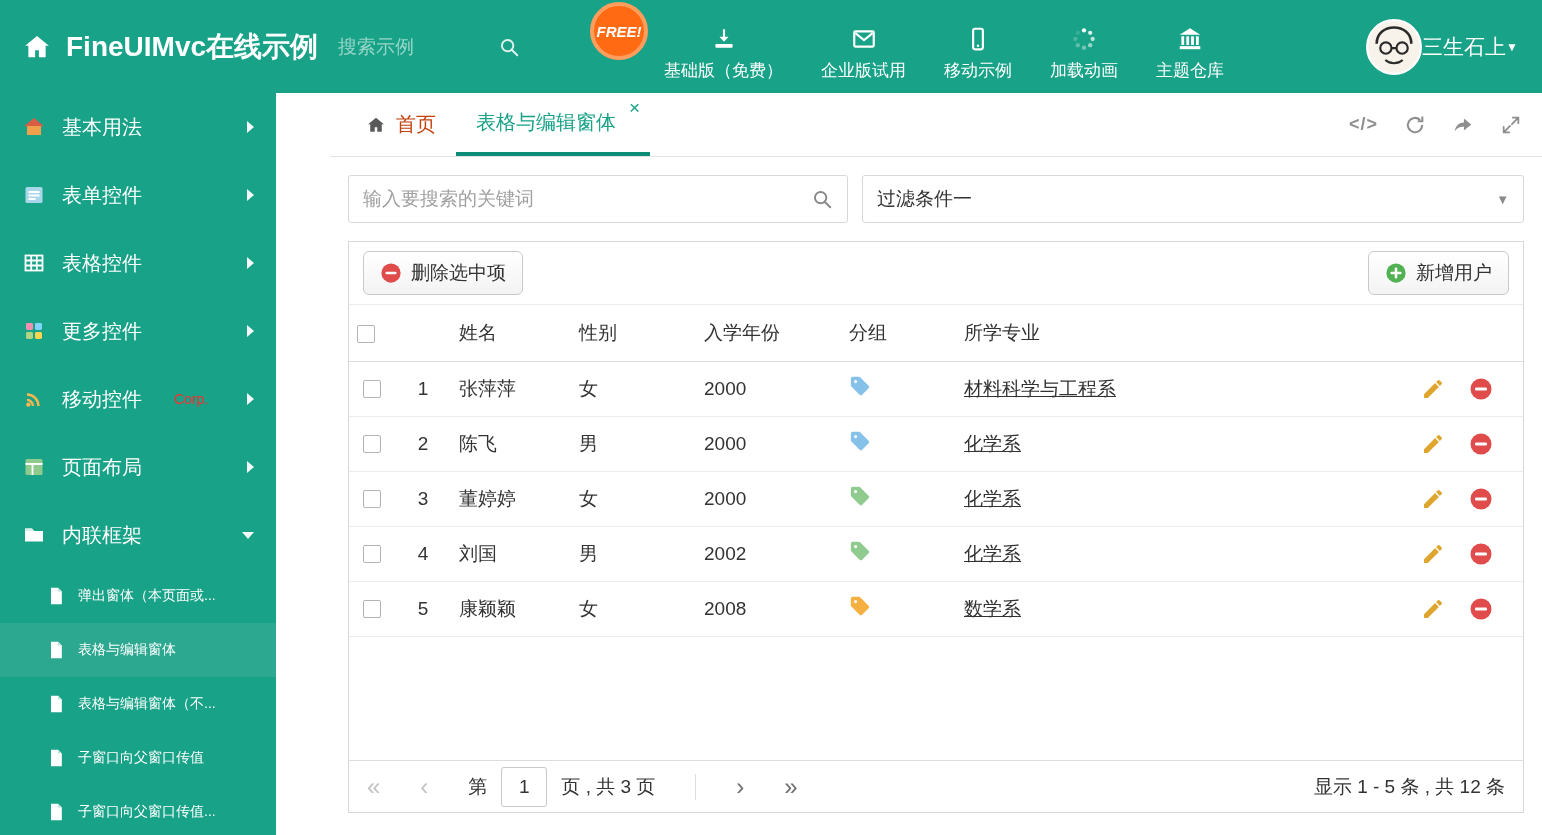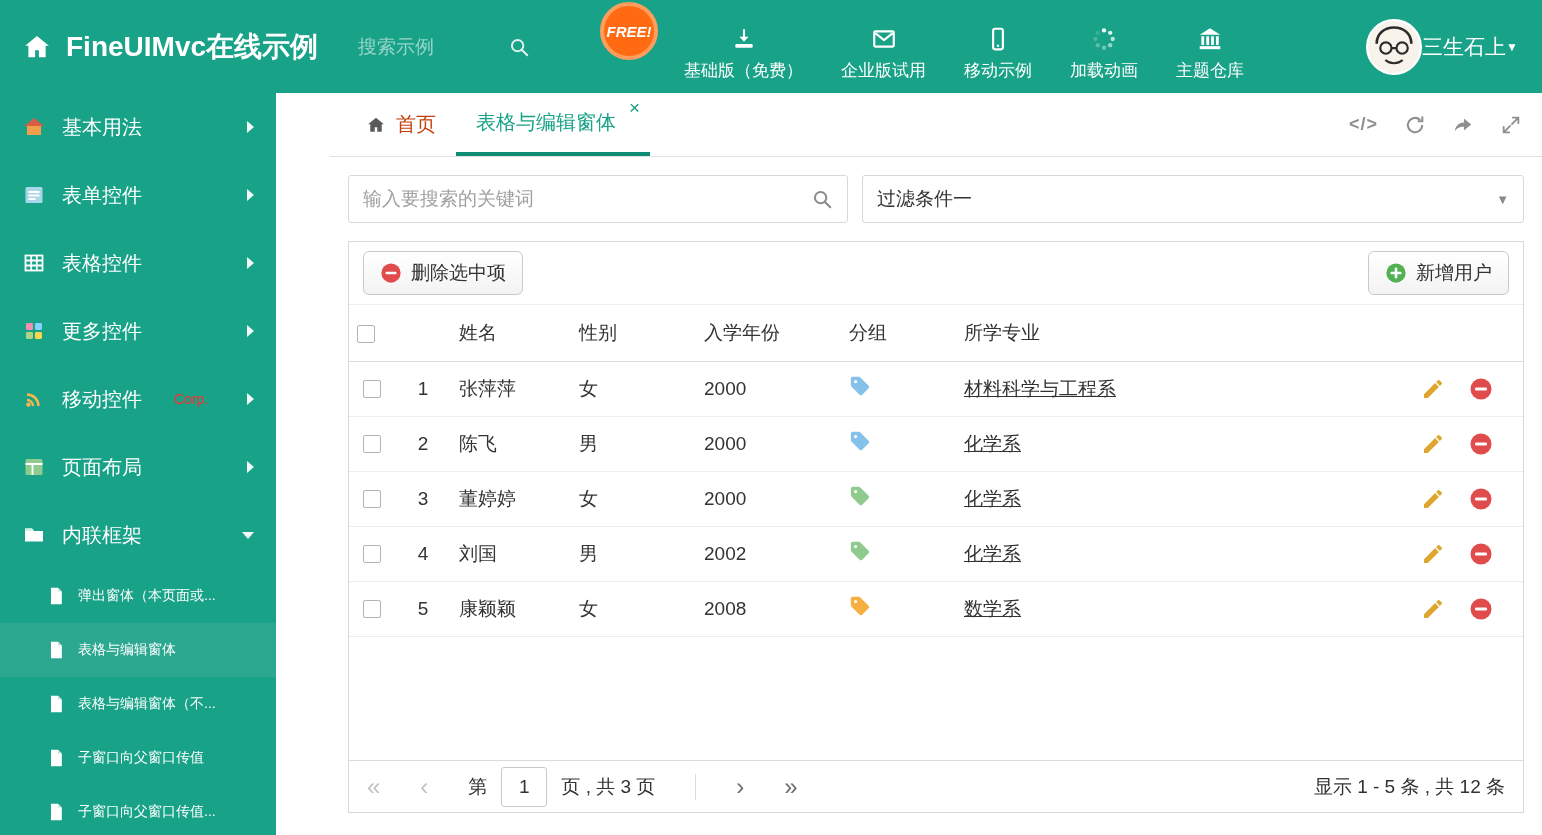--- a/index.html
+++ b/index.html
@@ -5,25 +5,25 @@
 *{box-sizing:border-box;margin:0;padding:0}
 body{font-family:"Liberation Sans","DejaVu Sans",sans-serif;background:#ddd}
 .app{position:relative;width:1542px;height:835px;overflow:hidden;background:#fff}
 .ic{display:block}.i20{width:20px;height:20px}
 .i22{width:22px;height:22px}.i24{width:24px;height:24px}.i26{width:26px;height:26px}.i30{width:30px;height:30px}
 
 
 .topbar{position:absolute;top:0;left:0;width:1542px;height:93px;background:#18A287;display:flex;align-items:center;padding:0 24px 0 22px;color:#fff}
 .brand{display:flex;align-items:center;gap:14px;cursor:pointer}
 .brand-title{font-size:28px;font-weight:bold;white-space:nowrap}
-.hsearch{display:flex;margin-left:40px}
+.hsearch{display:flex;gap:10px;margin-left:20px}
 .hsearch input{width:150px;background:transparent;border:none;outline:none;font-size:19px;color:#fff}
 .hsearch input::placeholder{color:rgba(255,255,255,.55)}
 .free-badge{width:58px;height:58px;border-radius:50%;background:#FF6A13;border:4px solid #FF9D5C;color:#fff;font-size:15px;font-weight:bold;font-style:italic;display:flex;align-items:center;justify-content:center;align-self:flex-start;margin:2px 6px 0 70px;cursor:pointer;flex:none}
-.hnav{display:flex;align-items:flex-start;gap:38px;margin-left:20px}
+.hnav{display:flex;align-items:flex-start;gap:38px;margin-left:10px}
 .hnav-item{display:flex;flex-direction:column;align-items:center;gap:7px;cursor:pointer;padding-top:14px}
 .hnav-item .hlabel{font-size:17px;white-space:nowrap}
 .huser{margin-left:auto;display:flex;align-items:center;gap:0;cursor:pointer}
 .avatar{width:56px;height:56px;border-radius:50%;overflow:hidden;background:#fff;border:2px solid #fff;flex:none}
 .uname{font-size:21px;white-space:nowrap}
 .caret{font-size:12px;line-height:1}
 
 
 .sidebar{position:absolute;top:93px;left:0;width:276px;height:742px;background:#18A287;color:#fff;overflow:hidden}
 .side-item{height:68px;display:flex;align-items:center;gap:16px;padding:0 22px;font-size:20px;cursor:pointer}

